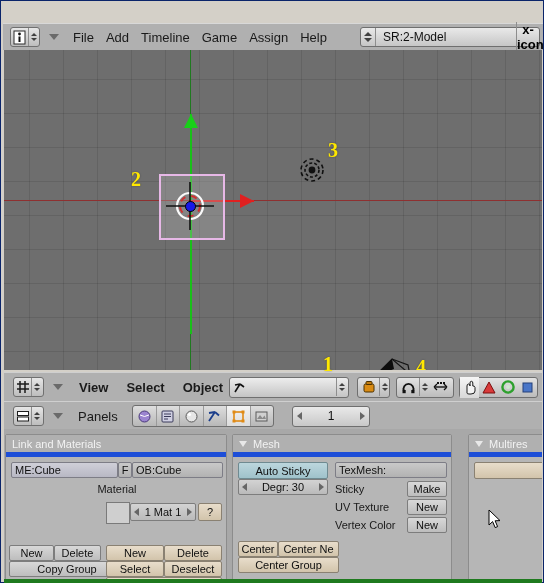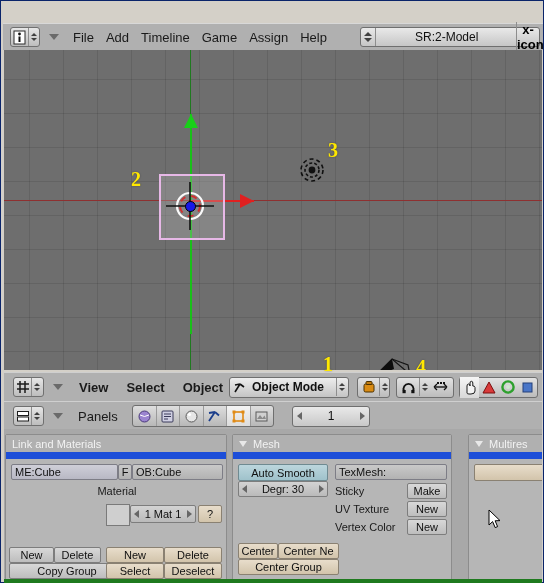--- a/index.html
+++ b/index.html
@@ -36,21 +36,21 @@
   .spin b.up{border-bottom:3px solid #404040;}
   .spin b.dn{border-top:3px solid #404040;}
   .tri-down{width:0;height:0;border-left:5px solid transparent;
     border-right:5px solid transparent;border-top:6px solid #6a6a6a;}
   .menu-item{font-size:13px;color:#1a1a1a;padding:0 6px;cursor:pointer;white-space:nowrap;}
   .sr-field{height:20px;display:flex;align-items:center;
     background:linear-gradient(#e9e9e9,#c6c6c6);border:1px solid #6f6f6f;
     border-radius:3px;box-sizing:border-box;}
   .sr-arrows{width:14px;height:18px;display:flex;flex-direction:column;align-items:center;
     justify-content:center;gap:2px;border-right:1px solid #8d8d8d;}
-  .sr-label{font-size:12px;color:#101010;padding:0 7px;flex:1;margin-left:32px;}
+  .sr-label{font-size:12px;color:#101010;padding:0 7px;flex:1;}
   .sr-x{width:22px;text-align:center;font-size:13px;font-weight:bold;color:#000;
     border-left:1px solid #8d8d8d;cursor:pointer;}
 
   
   .viewport{position:absolute;left:3px;top:49px;width:538px;height:320px;
     background:#6e6e6e;overflow:hidden;}
   .grid-lines{position:absolute;inset:0;
     background-image:
       linear-gradient(to right, rgba(0,0,0,.10) 1px, transparent 1px),
       linear-gradient(to bottom, rgba(0,0,0,.10) 1px, transparent 1px);
@@ -110,21 +110,21 @@
   .ar{width:0;height:0;border-top:4px solid transparent;border-bottom:4px solid transparent;}
   .ar.l{border-right:5px solid #666;}
   .ar.r{border-left:5px solid #666;}
 
   
   .panel-region{position:absolute;left:3px;top:428px;width:538px;height:152px;
     background:#a8a8a8;overflow:hidden;}
   .panel{position:absolute;background:#b6b6b6;border:1px solid #8c8c8c;
     border-radius:2px;box-sizing:border-box;}
   .panel-title{height:17px;display:flex;align-items:center;padding-left:6px;
-    font-size:11px;color:#f2f2f2;background:#b0b0b0;border-bottom:7px solid #1d4ed8;}
+    font-size:11px;color:#f2f2f2;background:#b0b0b0;border-bottom:5px solid #1d4ed8;}
   .panel-title .tri{width:0;height:0;border-left:4px solid transparent;
     border-right:4px solid transparent;border-top:6px solid #e8e8e8;margin-right:6px;}
   .pbody{position:relative;}
 
   .bfield{height:16px;background:linear-gradient(#cfcfd8,#b8b8c4);
     border:1px solid #7d7d86;border-radius:2px;box-sizing:border-box;
     display:flex;align-items:center;padding-left:3px;font-size:11px;color:#101010;}
   .bfield.grey{background:linear-gradient(#c9c9c9,#b2b2b2);}
   .bbtn{height:16px;background:linear-gradient(#e8ddcb,#d2c4ab);
     border:1px solid #8a8172;border-radius:2px;box-sizing:border-box;
@@ -243,21 +243,20 @@
     <span class="menu-item" style="margin-left:10px;">View</span>
     <span class="menu-item" style="margin-left:6px;">Select</span>
     <span class="menu-item" style="margin-left:6px;">Object</span>
 
     <div class="mode-sel" style="position:absolute;left:225px;width:120px;">
       <span class="glyph" style="width:18px;display:flex;justify-content:center;">
         <svg width="13" height="13" viewBox="0 0 13 13">
           <path d="M2 11 L7 3 M7 3 L11 6 M2 4 L7 3" stroke="#111" stroke-width="1.6" fill="none"></path>
         </svg>
       </span>
-      <span class="mtext">Object Mode</span>
       <span class="spin" style="position:absolute;right:2px;">
             <b class="up"></b>
             <b class="dn"></b>
           </span>
     </div>
 
     <div class="tool-grp" style="position:absolute;left:353px;width:33px;">
       <span class="tb">
         <svg width="14" height="14" viewBox="0 0 14 14">
           <rect x="2" y="4" width="10" height="8" rx="1.6" fill="#d98b14" stroke="#4a3000"></rect>
@@ -414,21 +413,21 @@
         <div class="bbtn" style="position:absolute;left:100px;top:120px;width:116px;">Assign</div>
       </div>
     </div>
 
     <div class="panel" style="left:228px;top:5px;width:220px;height:147px;">
       <div class="panel-title">
         <span class="tri"></span>
         <span>Mesh</span>
       </div>
       <div class="pbody">
-        <div class="bbtn teal" style="position:absolute;left:5px;top:5px;width:90px;height:17px;">Auto Smooth</div>
+        <div class="bbtn teal" style="position:absolute;left:5px;top:5px;width:90px;height:17px;">Auto Sticky</div>
         <div class="numfld" style="position:absolute;left:5px;top:22px;width:90px;">
           <span class="ar l"></span>
           <span>Degr: 30</span>
           <span class="ar r"></span>
         </div>
 
         <div class="bfield grey" style="position:absolute;left:102px;top:5px;width:112px;">TexMesh:</div>
 
         <div class="lbl" style="position:absolute;left:102px;top:26px;">Sticky</div>
         <div class="bbtn plain" style="position:absolute;left:174px;top:24px;width:40px;">Make</div>

